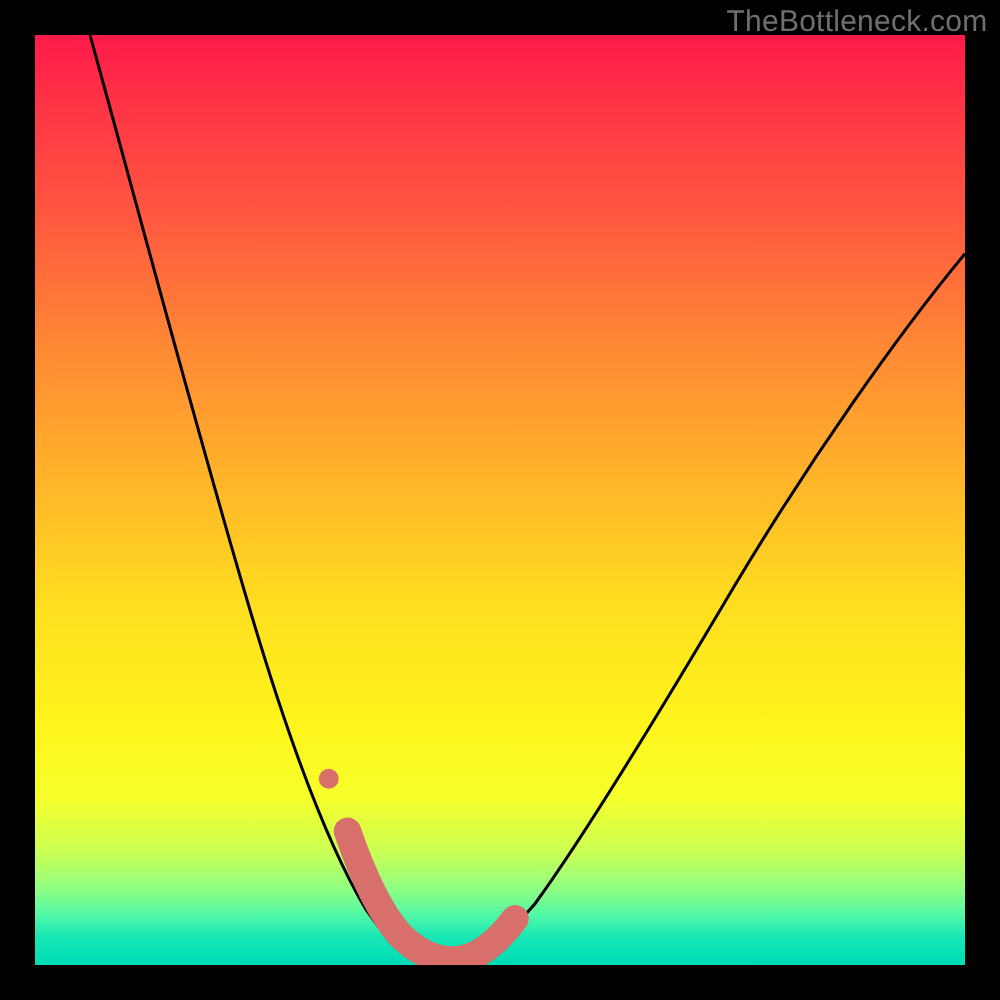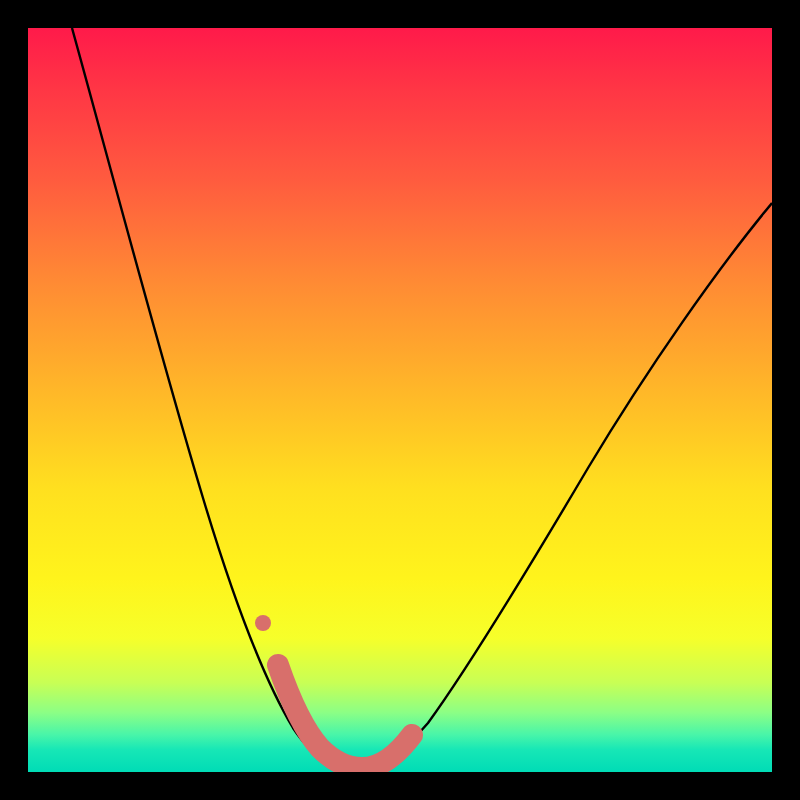--- a/index.html
+++ b/index.html
@@ -78,13 +78,14 @@
                C 620 340, 690 240, 744 175" fill="none" stroke="#000" stroke-width="2.4"></path>
 
       <circle cx="235" cy="595" r="8" fill="#d86f6b"></circle>
 
       <path d="M 250 637
                C 262 672, 276 702, 292 720
                C 306 734, 320 740, 334 740
                C 350 740, 366 731, 384 707" fill="none" stroke="#d86f6b" stroke-width="22" stroke-linecap="round" stroke-linejoin="round"></path>
     </svg>
   </div>
+  <div class="watermark">TheBottleneck.com</div>
 </div>
 
 </body></html>

